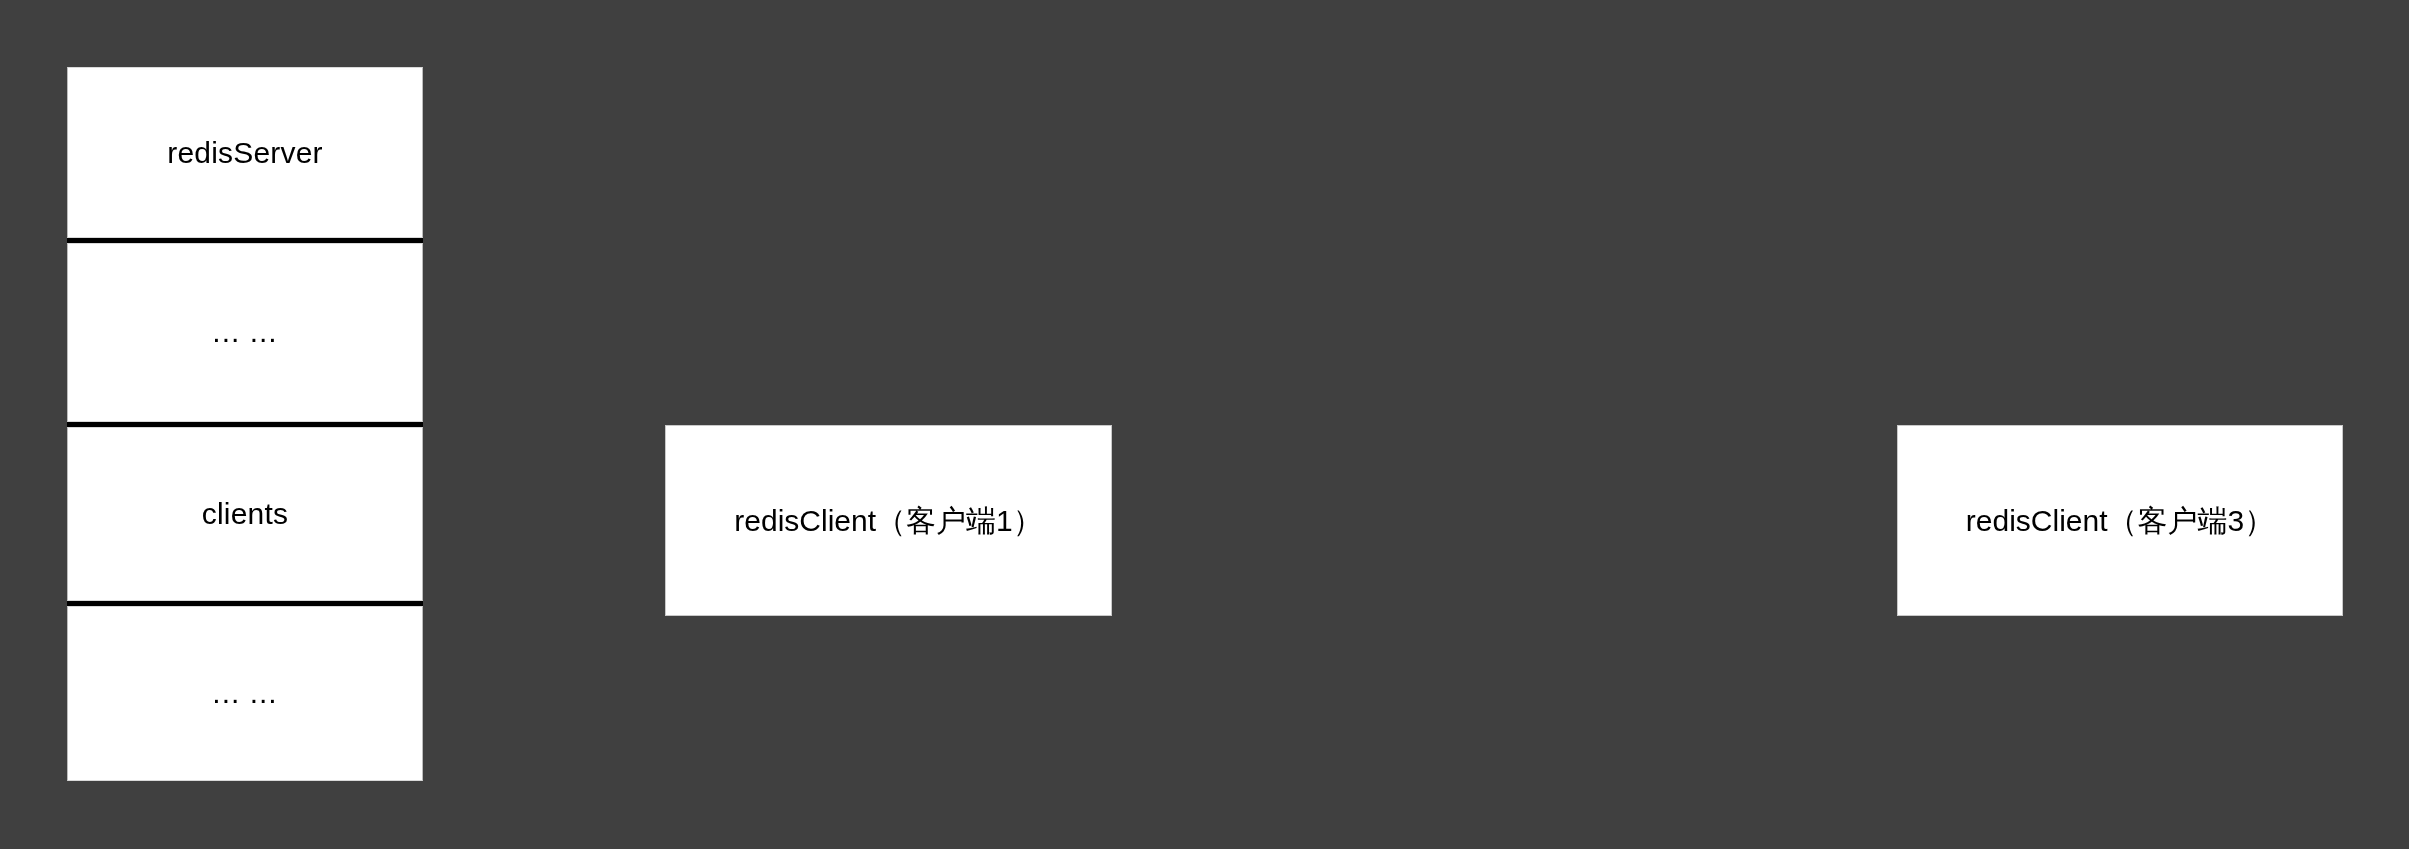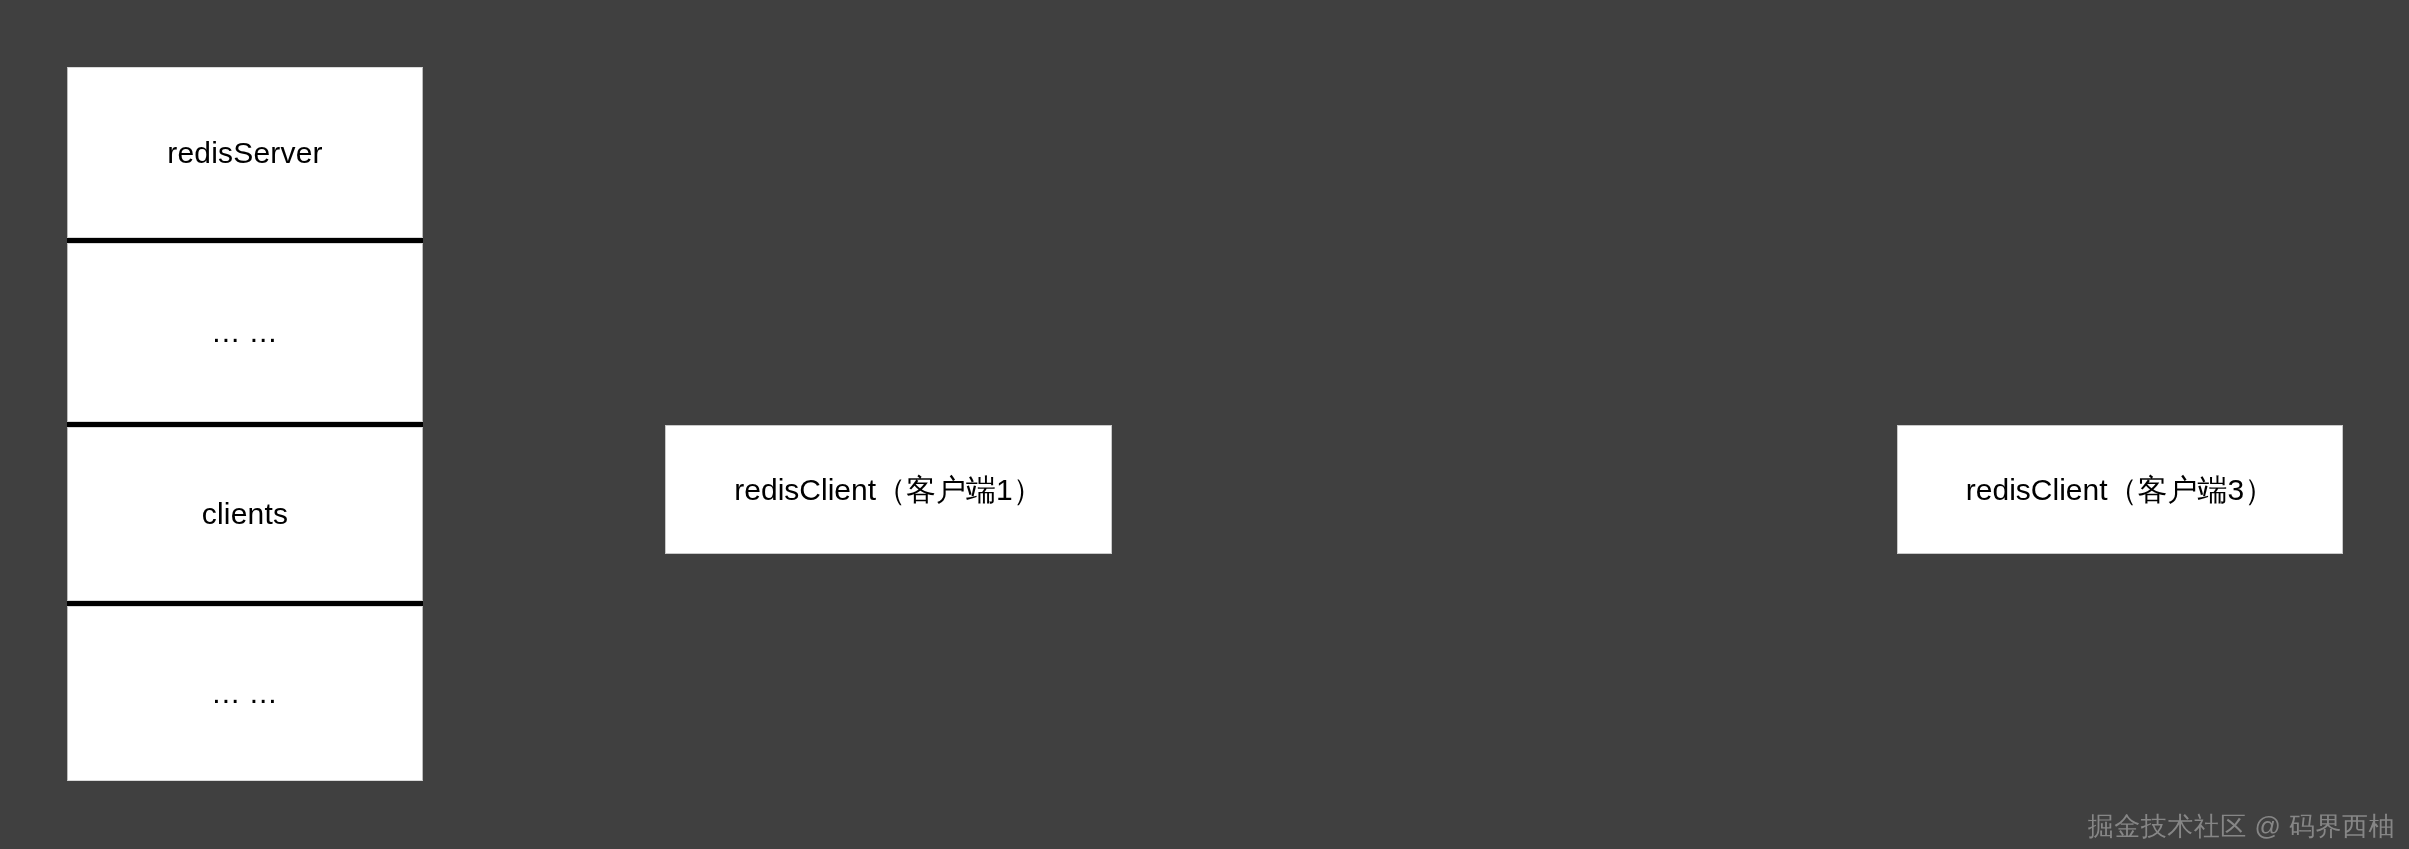--- a/index.html
+++ b/index.html
@@ -50,21 +50,21 @@
 
   .dots {
     font-size: 30px;
     letter-spacing: 1px;
   }
 
   
   .client-box {
     position: absolute;
     top: 425px;
-    height: 129px;
+    height: 191px;
     background: #ffffff;
     color: #000000;
     display: flex;
     align-items: center;
     justify-content: center;
     font-size: 30px;
     line-height: 1;
     box-sizing: border-box;
     border: 1px solid #c9c9c9;
     white-space: nowrap;
@@ -106,15 +106,14 @@
     </div>
   </div>
 
   <div class="client-box c0">
     <span>redisClient（客户端1）</span>
   </div>
   <div class="client-box c2">
     <span>redisClient（客户端3）</span>
   </div>
 
-  <div class="watermark">掘金技术社区 @ 码界西柚</div>
 
 </div>
 
 </body></html>

